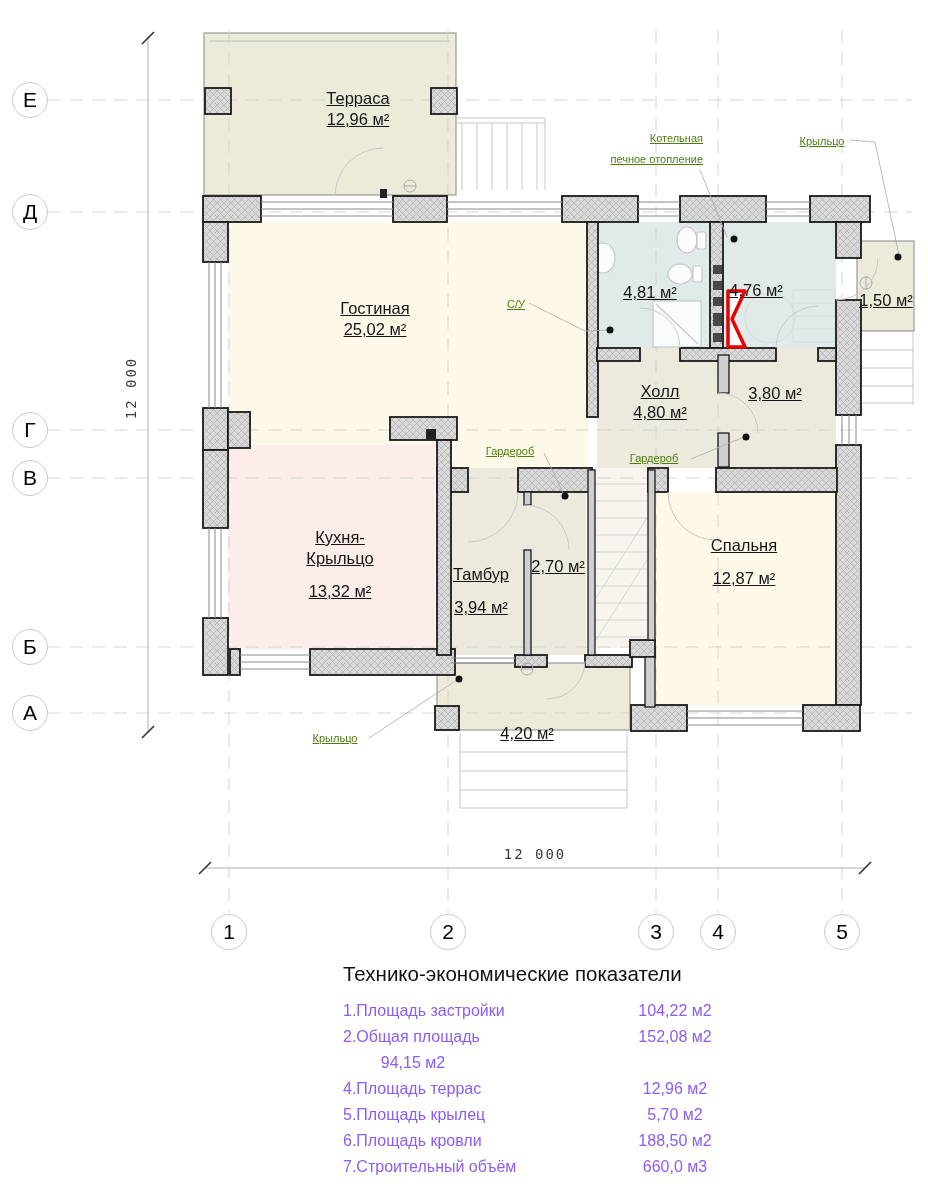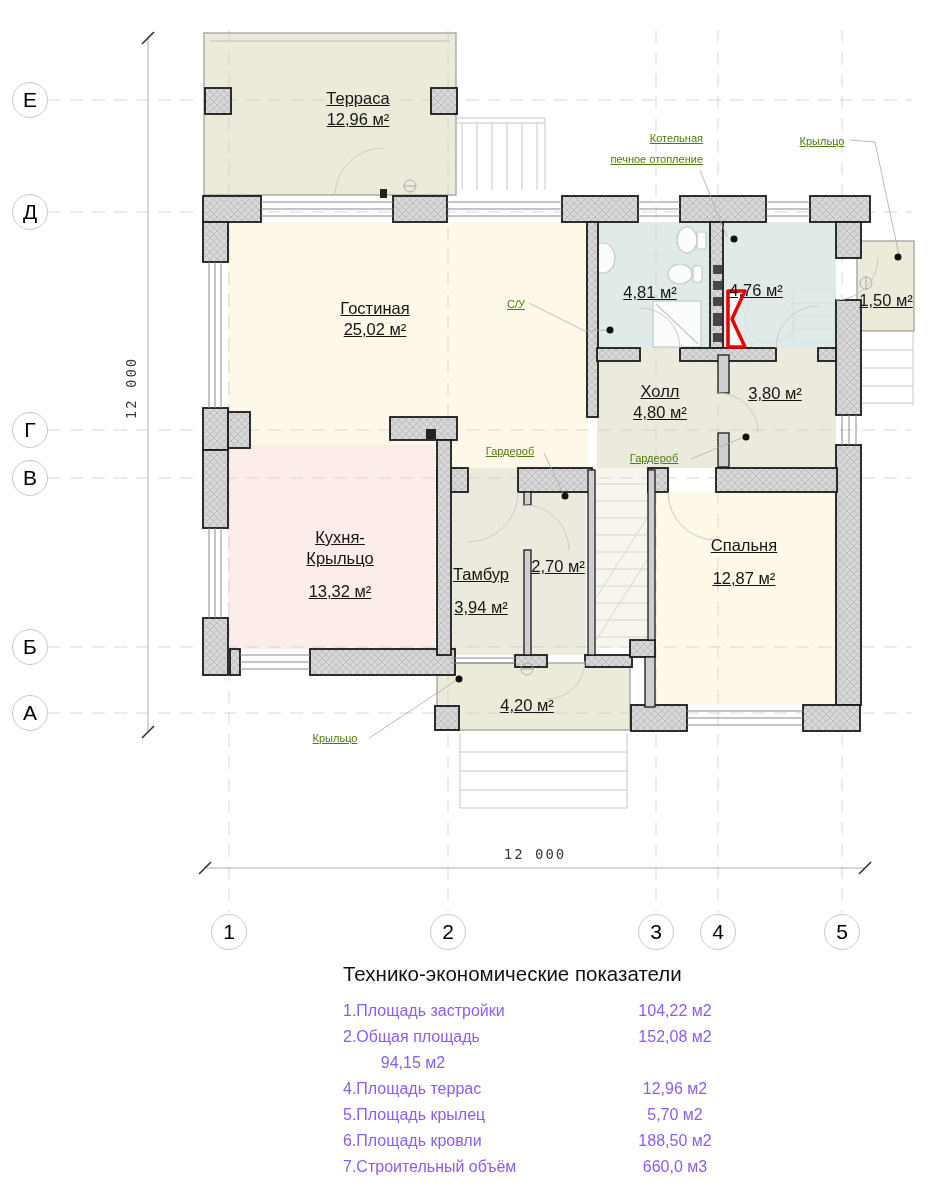--- a/index.html
+++ b/index.html
@@ -321,21 +321,21 @@
         <div>3,94 м²</div>
       </div>
       <div class="room-label" style="left: 558px; top: 556px;">
         <div>2,70 м²</div>
       </div>
       <div class="room-label" style="left: 744px; top: 535px;">
         <div>Спальня</div>
         <div class="sp"></div>
         <div>12,87 м²</div>
       </div>
-      <div class="room-label" style="left: 527px; top: 695px;">
+      <div class="room-label" style="left: 527px; top: 723px;">
         <div>4,20 м²</div>
       </div>
     </div>
 <div id="annLayer">
       <div class="ann right" style="right: 225px; top: 128px;">
         <div>Котельная</div>
         <div>печное отопление</div>
       </div>
       <div class="ann center" style="left: 822px; top: 131px;">
         <div>Крыльцо</div>

